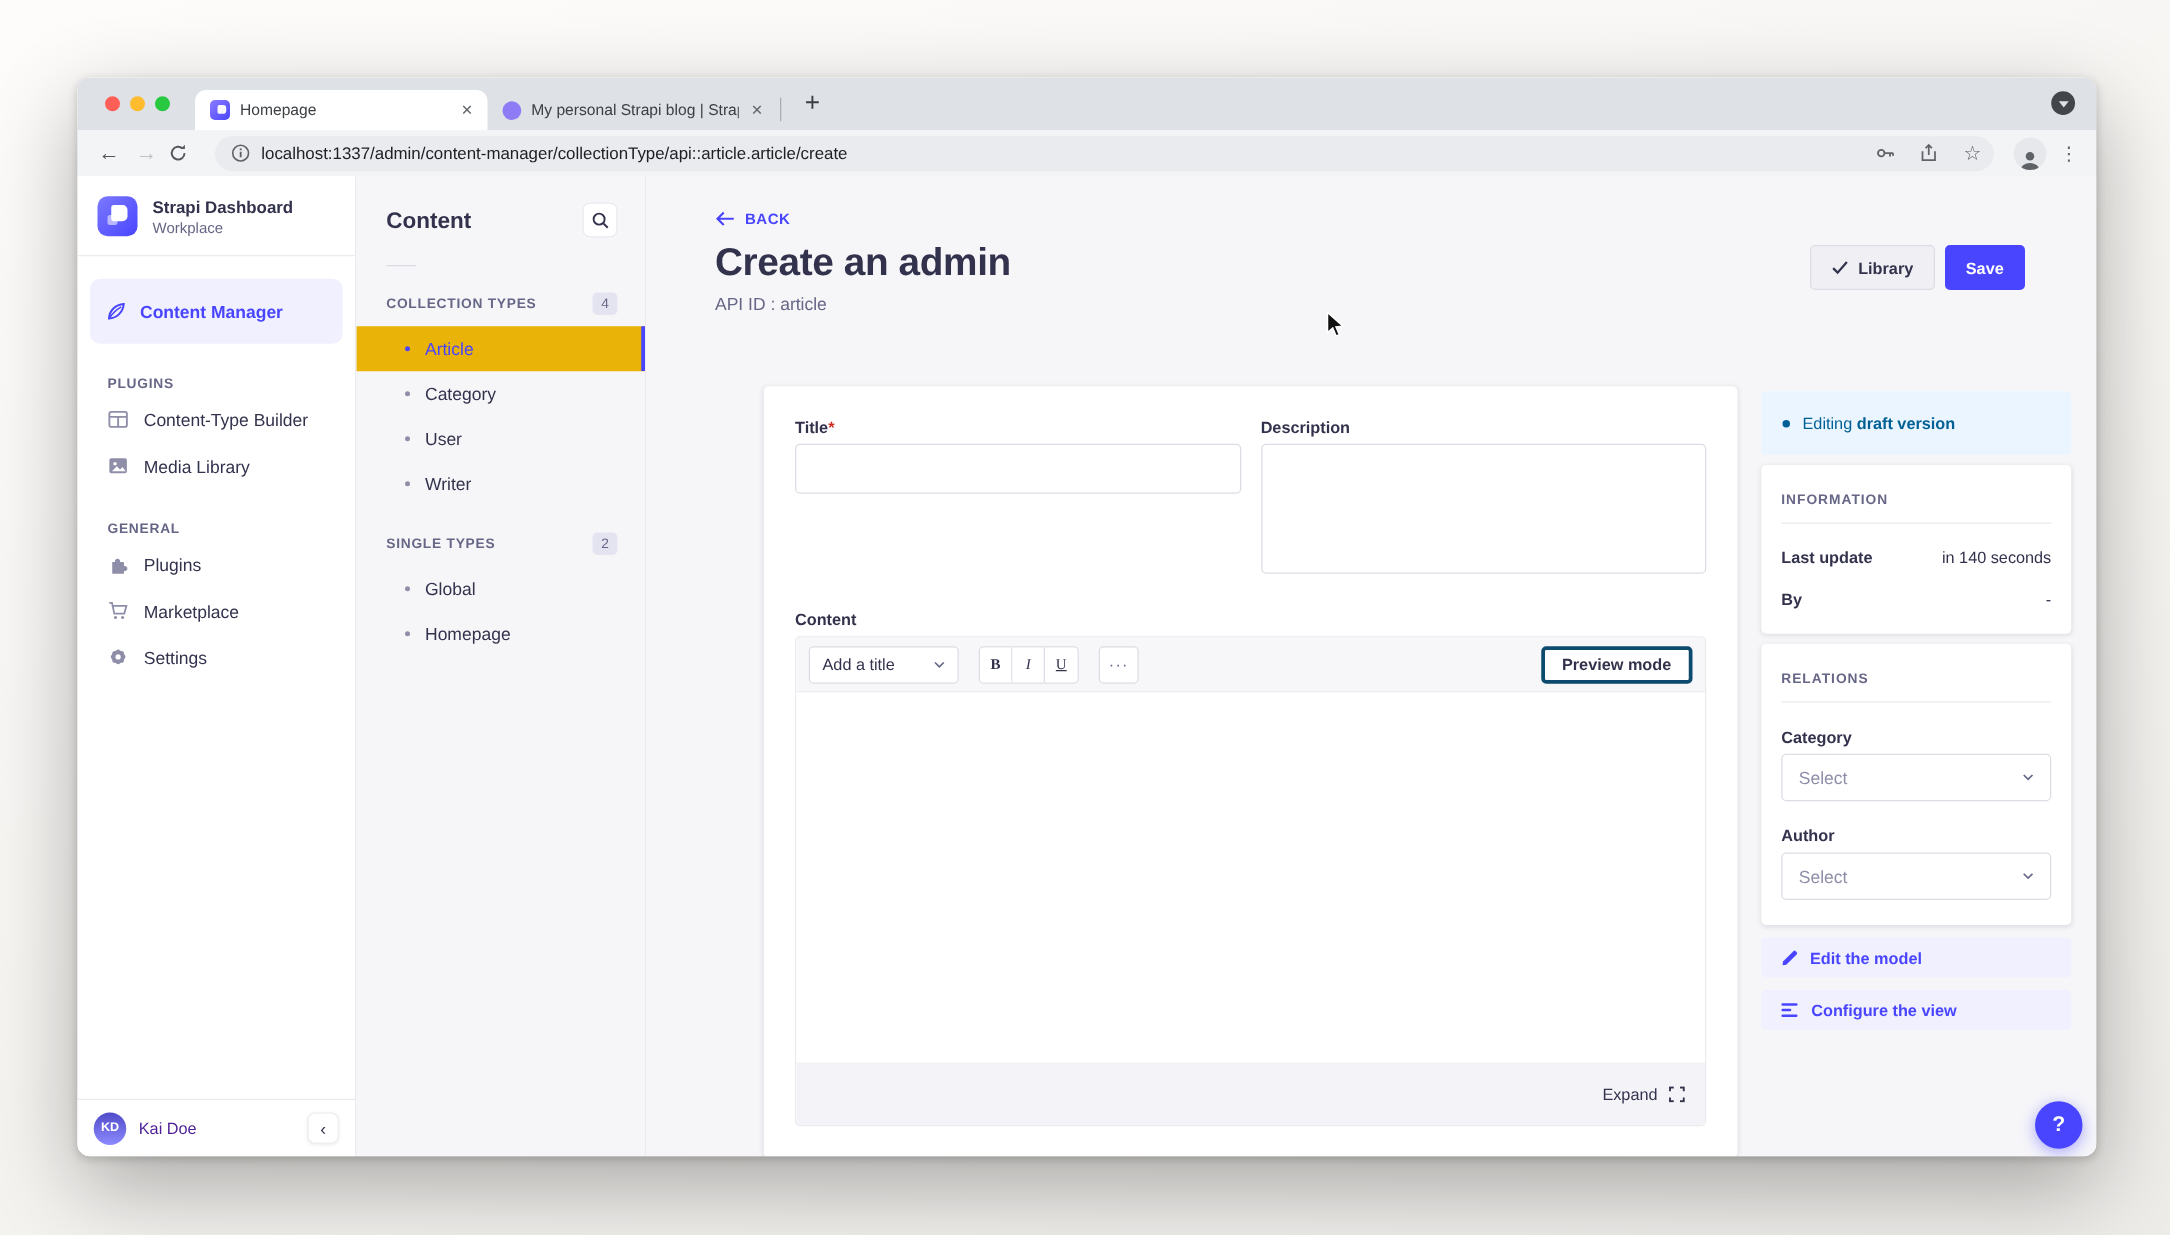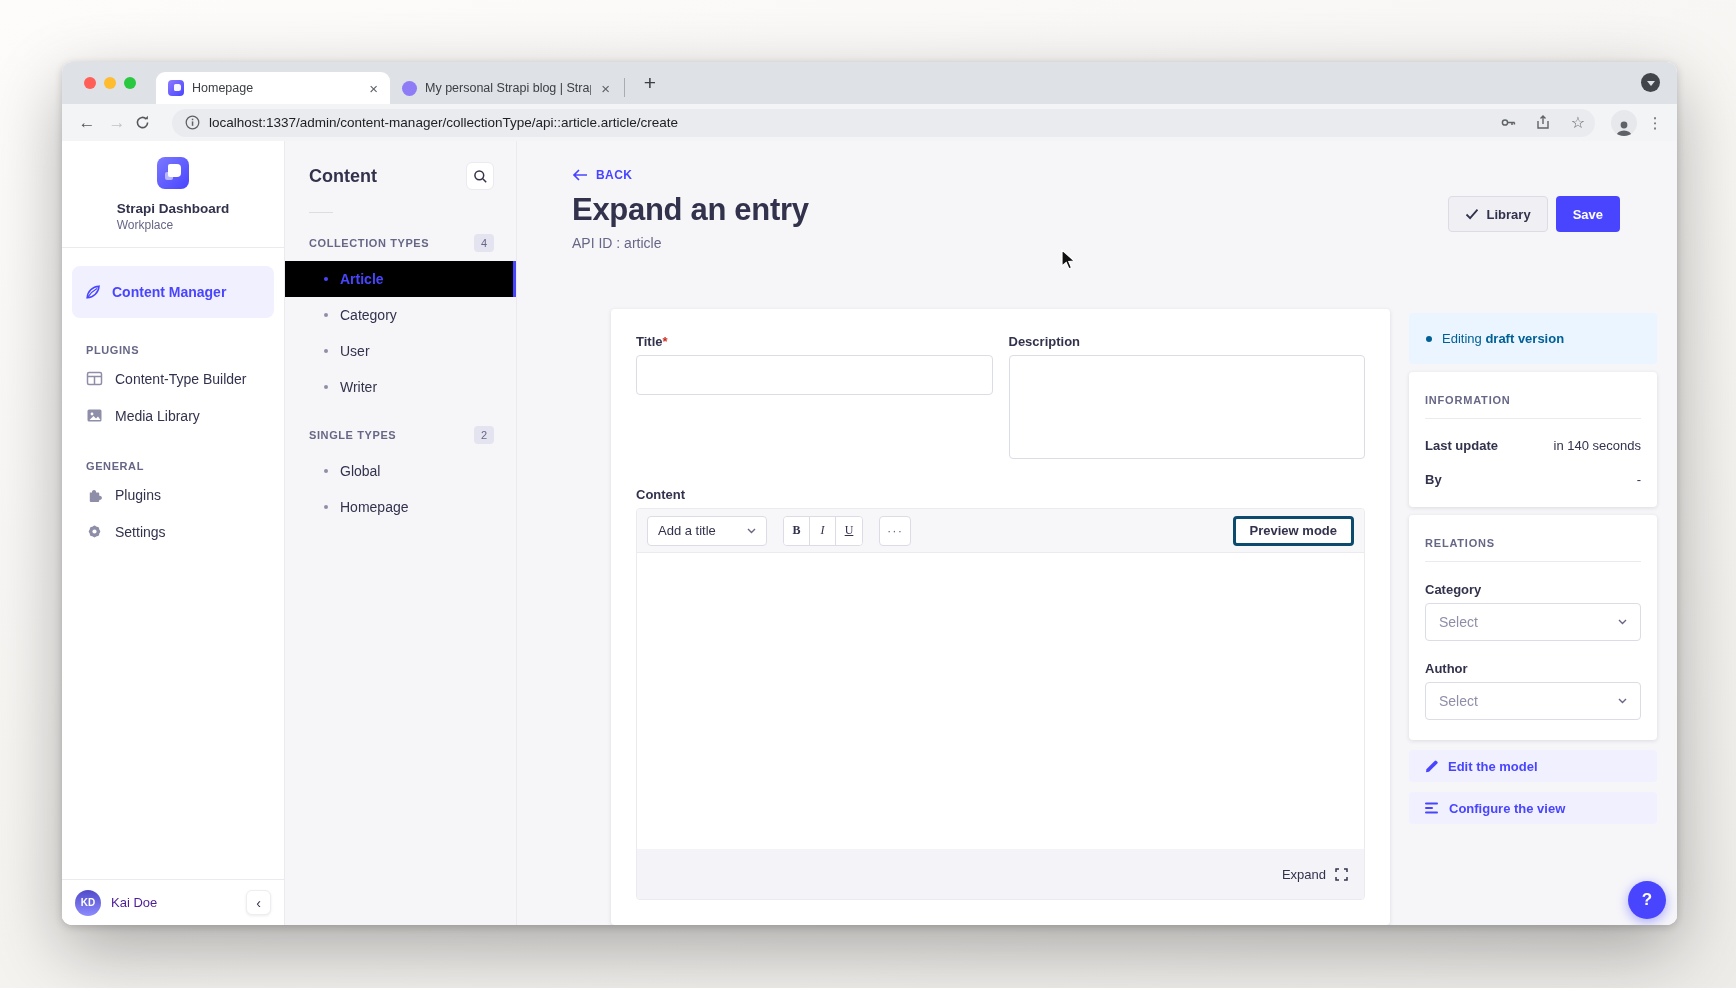--- a/index.html
+++ b/index.html
@@ -38,21 +38,21 @@
   .omni-ic { flex:none; display:flex; align-items:center; justify-content:center; width:26px; color:#5f6368; }
   .star { font-size:16px; color:#5f6368; }
   .chrome-avatar { width:26px; height:26px; border-radius:50%; background:#e6e8eb; display:flex; align-items:flex-end; justify-content:center; overflow:hidden; margin:0 4px; }
   .kebab { font-size:15px; color:#5f6368; width:20px; text-align:center; letter-spacing:0; }
 
   
   .page { flex:1; display:flex; min-height:0; background:#f6f6f9; }
 
   
   .sidebar { width:223px; flex:none; background:#fff; border-right:1px solid #eaeaef; position:relative; }
-  .brand { display:flex; gap:12px; padding:16px 16px 15px; align-items:center;flex-direction:column; }
+  .brand { display:flex; gap:12px; padding:16px 16px 15px; align-items:center; }
   .brand-logo { width:32px; height:32px; border-radius:8px; background:linear-gradient(135deg,#7b79ff,#4945ff); position:relative; flex:none; }
   .brand-logo::after { content:""; position:absolute; left:11px; top:7px; width:13px; height:13px; background:#fff; border-radius:2px 4px 4px 2px; }
   .brand-logo::before { content:""; position:absolute; left:8px; top:15px; width:8px; height:8px; background:rgba(255,255,255,.55); border-radius:2px; }
   .brand-title { font-size:13.5px; font-weight:bold; color:#32324d; }
   .brand-sub { font-size:12px; color:#666687; margin-top:2px; }
   .sidebar-divider { height:1px; background:#eaeaef; }
   .cm-item { margin:18px 10px 0; height:52px; border-radius:8px; background:#f0f0ff; display:flex; align-items:center; gap:10px; padding:0 12px; color:#4945ff; font-size:14px; font-weight:bold; }
   .side-section { margin:26px 24px 4px; font-size:11px; font-weight:bold; letter-spacing:.6px; color:#666687; }
   .side-item { display:flex; align-items:center; gap:12px; padding:10px 24px; font-size:14px; color:#32324d; }
   .side-item .ic { width:17px; height:17px; flex:none; display:flex; }
@@ -65,21 +65,21 @@
   .subnav { width:232px; flex:none; background:#f6f6f9; border-right:1px solid #eaeaef; }
   .subnav-head { display:flex; align-items:center; justify-content:space-between; padding:21px 22px 0 24px; }
   .subnav-title { font-size:18px; font-weight:bold; color:#32324d; }
   .search-btn { width:28px; height:28px; background:#fff; border:1px solid #eaeaef; border-radius:6px; display:flex; align-items:center; justify-content:center; }
   .subnav-divider { width:24px; height:1px; background:#dcdce4; margin:22px 0 12px 24px; }
   .group-head { display:flex; align-items:center; justify-content:space-between; padding:9px 22px 9px 24px; }
   .group-label { font-size:11px; font-weight:bold; letter-spacing:.6px; color:#666687; }
   .group-badge { min-width:20px; height:18px; padding:0 5px; background:#e4e4f0; border-radius:4px; font-size:11px; color:#666687; display:flex; align-items:center; justify-content:center; }
   .type-item { height:36px; display:flex; align-items:center; gap:12px; padding:0 24px 0 39px; font-size:14px; color:#32324d; }
   .bullet { width:4px; height:4px; border-radius:50%; background:#8e8ea9; flex:none; }
-  .type-item.active { background:#000000; color:#4945ff; font-weight:bold; box-shadow:inset -3px 0 0 #4945ff; }
+  .type-item.active { background:#eab308; color:#4945ff; font-weight:normal; box-shadow:inset -3px 0 0 #4945ff; }
   .type-item.active .bullet { background:#4945ff; }
   .group-gap { height:12px; }
 
   
   .main { flex:1; position:relative; background:#f6f6f9; overflow:hidden; min-width:0; }
   .back-row { display:flex; align-items:center; gap:8px; padding:27px 56px 0 55px; }
   .back-link { font-size:12px; font-weight:bold; letter-spacing:.4px; color:#4945ff; }
   .title-row { display:flex; justify-content:space-between; align-items:flex-start; padding:10px 57px 0 55px; }
   .page-title { font-size:31px; font-weight:bold; color:#32324d; letter-spacing:-.3px; }
   .api-id { font-size:14px; color:#666687; margin-top:7px; }
@@ -245,20 +245,30 @@
         <span class="ic">
           <svg width="17" height="17" viewBox="0 0 18 18">
               <path d="M4 7h2.4a2.2 2.2 0 1 1 4.2 0H13a1 1 0 0 1 1 1v2.4a2.2 2.2 0 1 1 0 4.2V16a1 1 0 0 1-1 1H5a1 1 0 0 1-1-1z" fill="#8e8ea9"></path>
             </svg>
         </span>
         <span>Plugins</span>
       </div>
       <div class="side-item">
         <span class="ic">
           <svg width="17" height="17" viewBox="0 0 18 18">
+              <path d="M1.5 2.5h2.3l2 9h8.4l1.8-6.5H5" fill="none" stroke="#8e8ea9" stroke-width="1.5"></path>
+              <circle cx="6.8" cy="14.8" r="1.3" fill="#8e8ea9"></circle>
+              <circle cx="12.8" cy="14.8" r="1.3" fill="#8e8ea9"></circle>
+            </svg>
+        </span>
+        <span>Marketplace</span>
+      </div>
+      <div class="side-item">
+        <span class="ic">
+          <svg width="17" height="17" viewBox="0 0 18 18">
               <rect x="4" y="4" width="10" height="10" rx="2.4" fill="#8e8ea9"></rect>
               <rect x="4" y="4" width="10" height="10" rx="2.4" fill="#8e8ea9" transform="rotate(45 9 9)"></rect>
               <circle cx="9" cy="9" r="2.2" fill="#fff"></circle>
             </svg>
         </span>
         <span>Settings</span>
       </div>
 
       <div class="side-user">
         <span class="kd-avatar">KD</span>
@@ -317,21 +327,21 @@
 
     <div class="main">
       <div class="back-row">
         <svg width="16" height="12" viewBox="0 0 16 12">
             <path d="M7 1L2 6l5 5M2 6h13" fill="none" stroke="#4945ff" stroke-width="1.7"></path>
           </svg>
         <span class="back-link">BACK</span>
       </div>
       <div class="title-row">
         <div>
-          <div class="page-title">Expand an entry</div>
+          <div class="page-title">Create an admin</div>
           <div class="api-id">API ID : article</div>
         </div>
         <div class="actions">
           <div class="btn btn-publish">
             <svg width="14" height="12" viewBox="0 0 14 12">
                 <path d="M1.5 6.5l3.6 3.6L12.5 1.6" fill="none" stroke="#32324d" stroke-width="1.8"></path>
               </svg>
             <span>Library</span>
           </div>
           <div class="btn btn-save">

